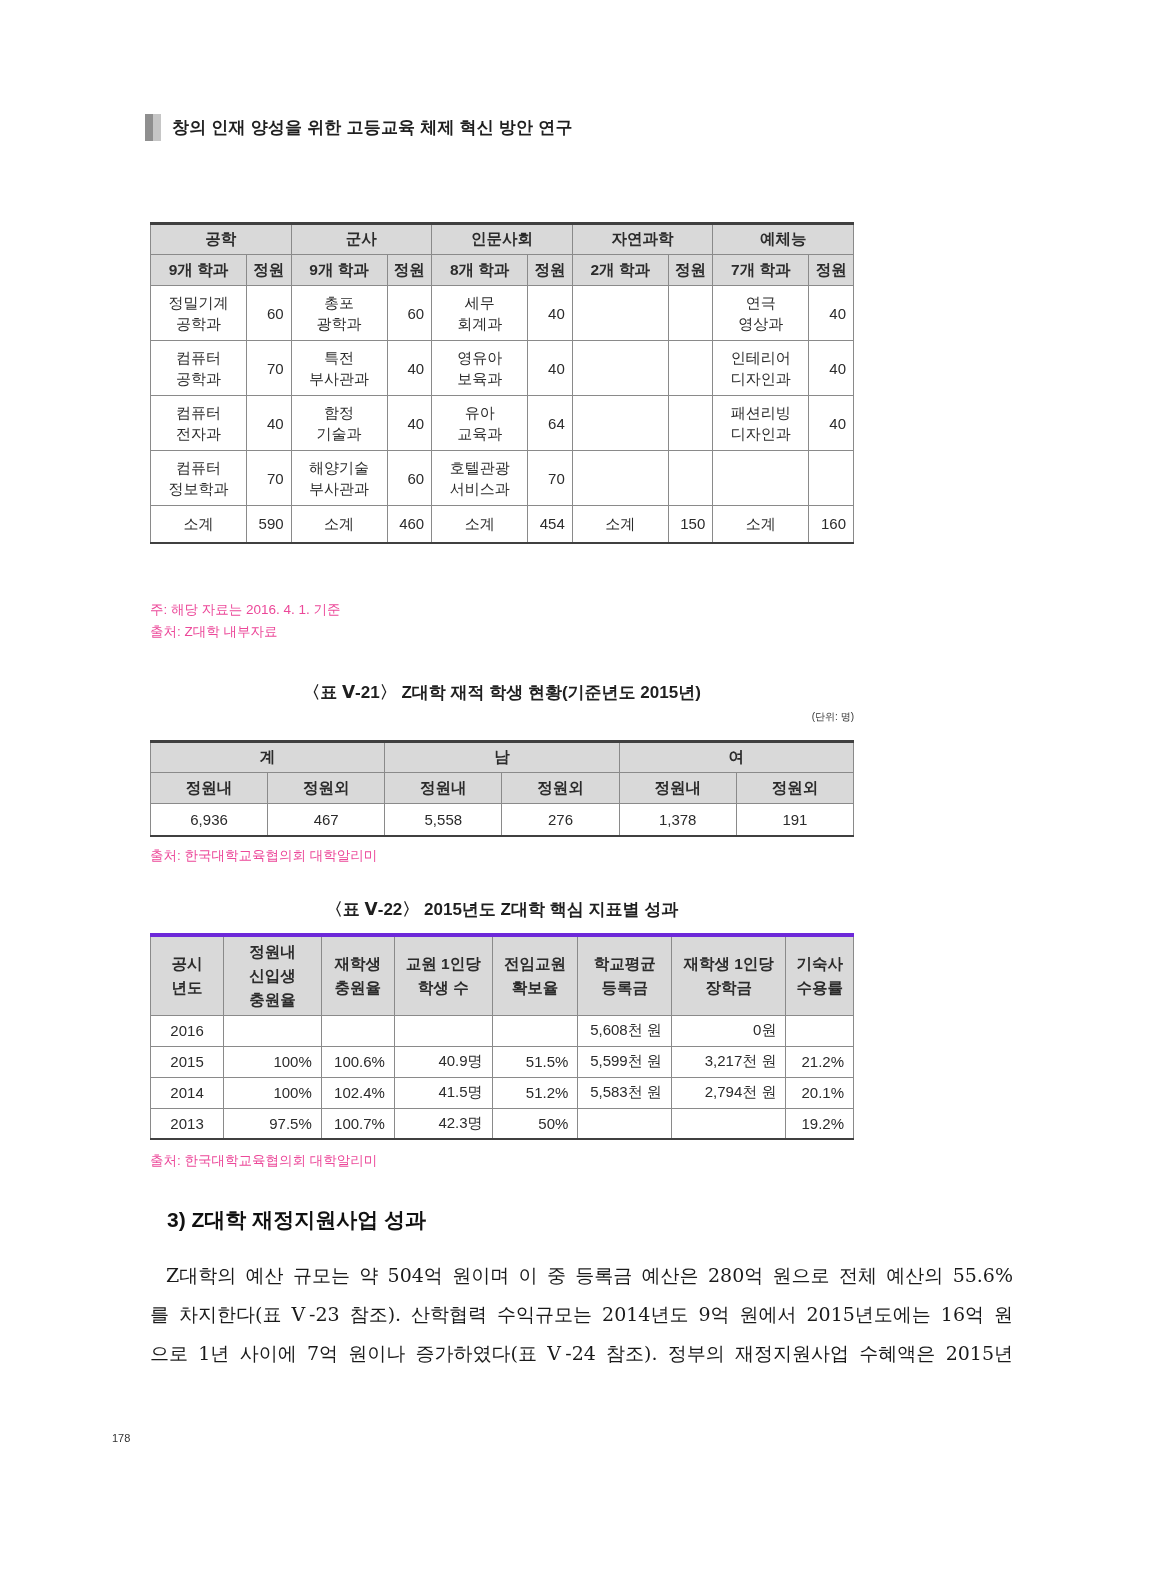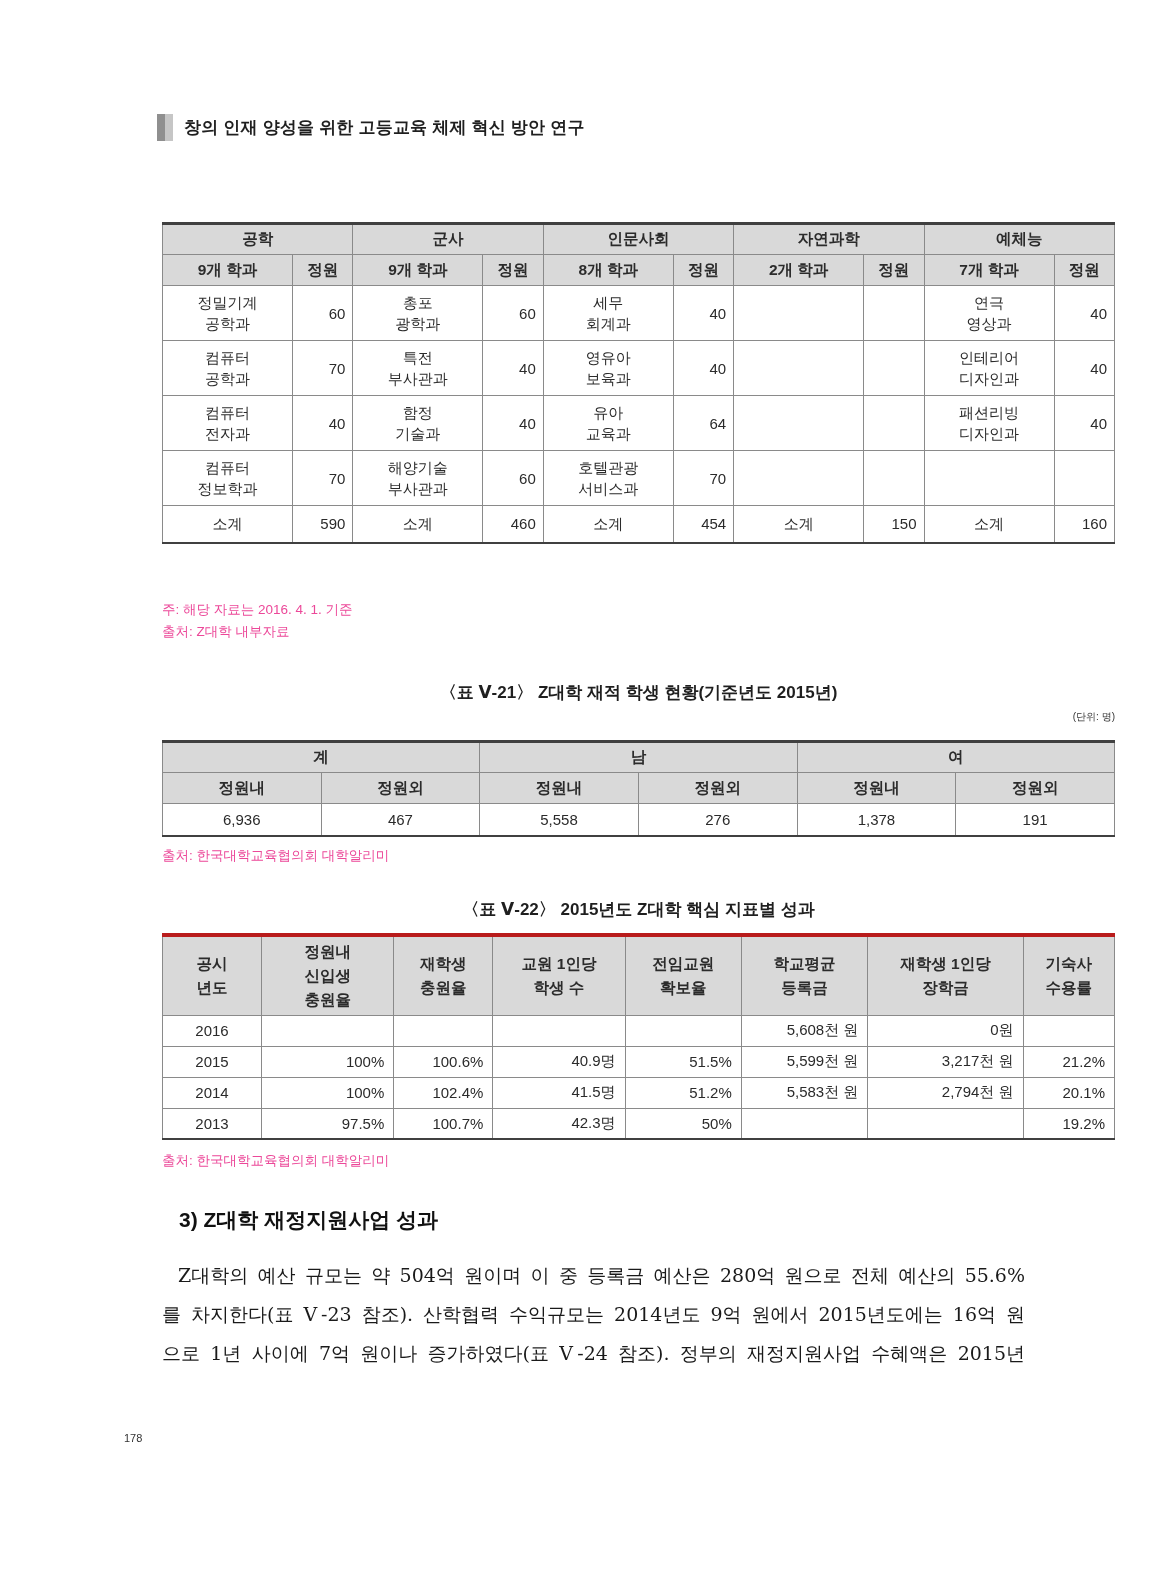--- a/index.html
+++ b/index.html
@@ -5,22 +5,22 @@
   * { box-sizing: border-box; margin: 0; padding: 0; }
   html, body { background: #ffffff; }
   body {
     width: 1159px; height: 1571px;
     font-family: "Liberation Sans", "DejaVu Sans", sans-serif;
     color: #2b2b2b;
     position: relative;
     overflow: hidden;
   }
   .page { position: absolute; left: 0; top: 0; width: 1159px; height: 1571px; }
-  .abs { position: absolute; margin-left: 12px; }
-  .content-w { width: 953px; left: 150px; }
+  .abs { position: absolute; }
+  .content-w { width: 704px; left: 150px; }
 
   
   .running-head { left: 145px; top: 114px; display: flex; align-items: center; gap: 11px; }
   .rh-bars { display: flex; height: 27px; }
   .rh-bar1 { width: 8px; background: #8f8f8f; }
   .rh-bar2 { width: 8px; background: #c6c6c6; }
   .rh-title { font-size: 17px; font-weight: 600; color: #1f1f1f; letter-spacing: 0.2px; }
 
   
   table { border-collapse: collapse; table-layout: fixed; width: 863px;
@@ -36,21 +36,21 @@
   .dept-table td.dept { text-align: center; }
   .dept-table tr.subtotal td { height: 37px; line-height: 18px; }
 
   .note-block { font-size: 13.5px; line-height: 22px; color: #ec4899; }
   .tbl-title { font-size: 17px; font-weight: 700; text-align: center; color: #1f1f1f; }
   .unit-note { font-size: 10px; text-align: right; color: #333; }
 
   .enr-table th, .enr-table td { height: 31px; }
   .enr-table td { height: 32px; text-align: center; }
 
-  .ind-table { border-top: 4px solid #b91c1c; }
+  .ind-table { border-top: 4px solid #6d28d9; }
   .ind-table th { height: 80px; line-height: 24px; }
   .ind-table td { height: 31px; }
   .ind-table td.num { padding-right: 9px; }
 
   .section-heading { font-size: 21px; font-weight: 700; color: #111; left: 167px; }
 
   .body-paragraph { font-family: "DejaVu Serif", "Liberation Serif", serif;
                     font-size: 19px; color: #1a1a1a; }
   .body-paragraph .pline { line-height: 39px; text-align: justify; text-align-last: justify;
                            width: 863px; white-space: nowrap; }

